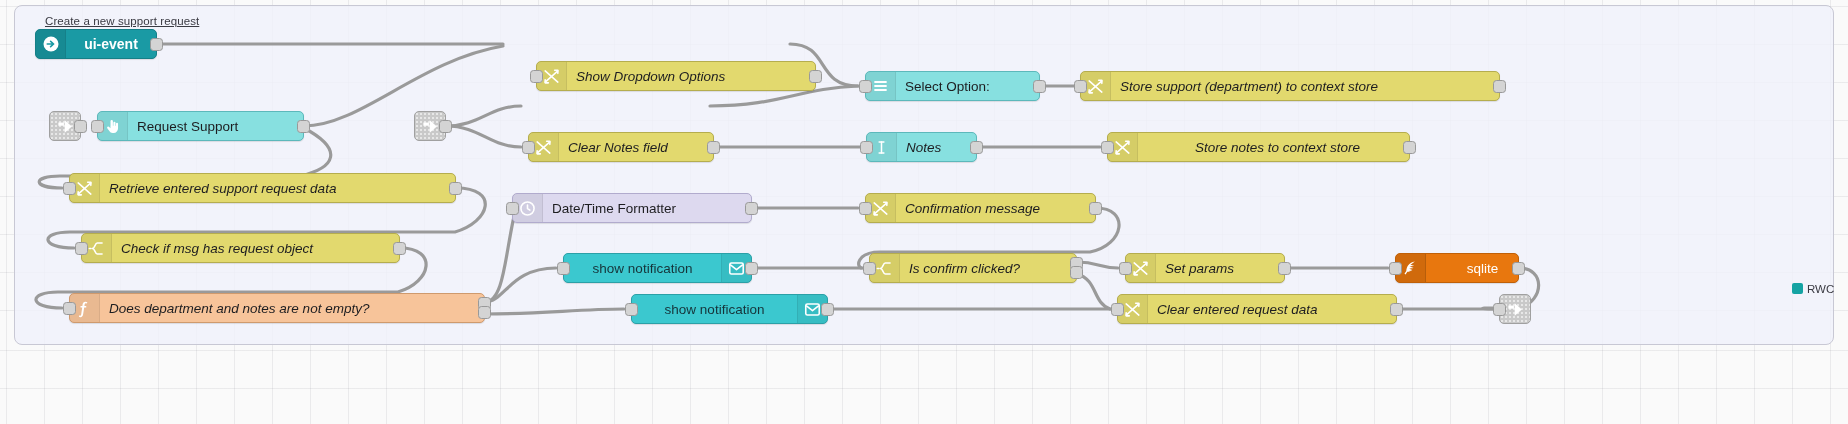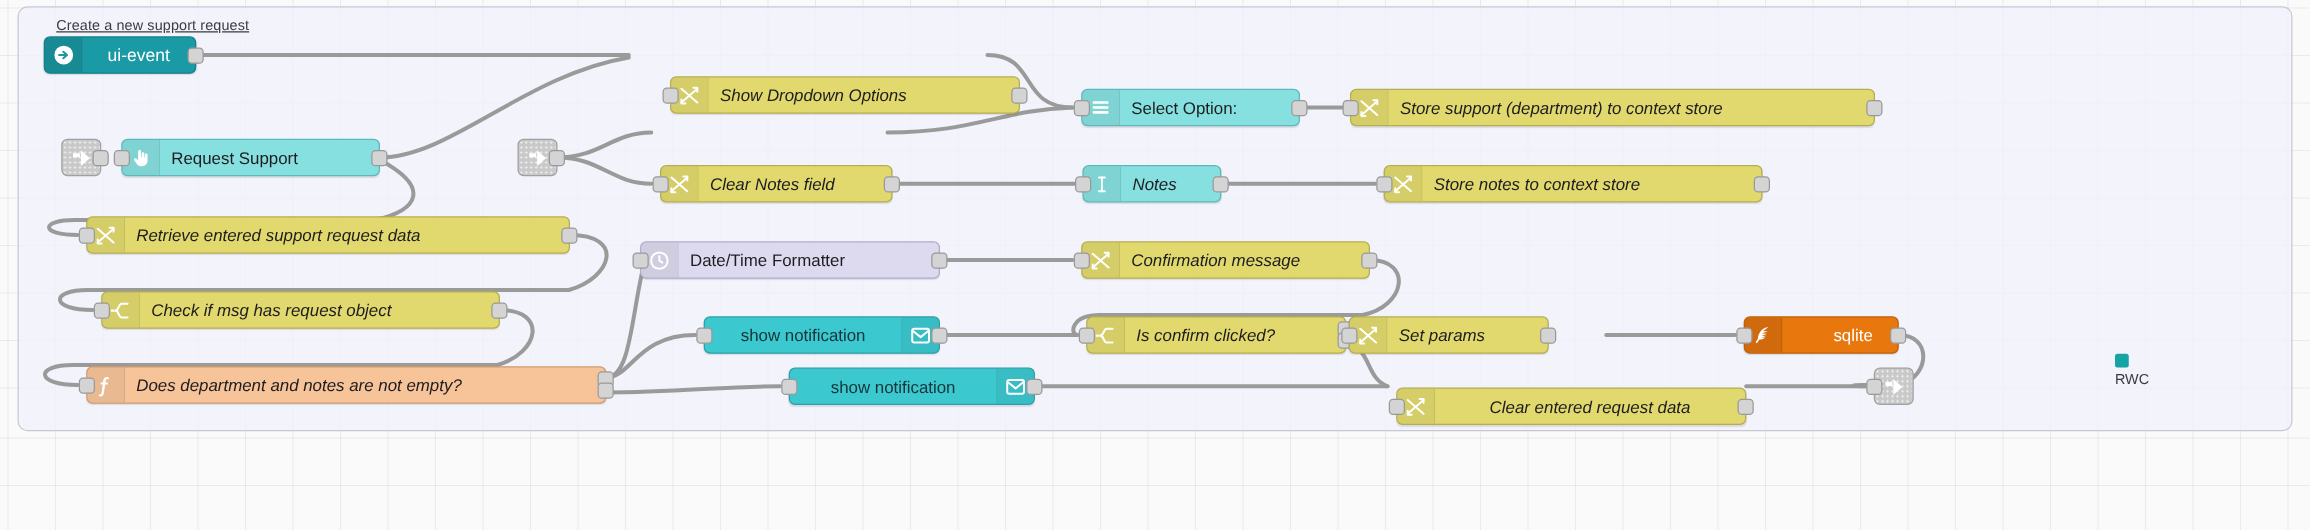--- a/index.html
+++ b/index.html
@@ -124,22 +124,22 @@
     background-size: 4px 4px;
   }
   
   .linknode.out-only { }
 
   svg.gi { display:block; }
 
   
   #sqlite-status {
     position: absolute;
-    left: 1692px; top: 283px;
-    display: flex; align-items: flex-start; gap: 4px; flex-direction: column;
+    left: 1792px; top: 283px;
+    display: flex; align-items: flex-start; gap: 4px;
   }
   #sqlite-status .dot {
     width: 11px; height: 11px;
     background: #15a3a3;
     border-radius: 2px;
     display: inline-block;
   }
   #sqlite-status .txt {
     font-size: 11.5px;
     color: #3a3a42;
@@ -211,21 +211,21 @@
 
     <path d="M828,309 C 900,309 980,309 1060,309 C 1090,309 1095,309 1110,309"></path>
 
     <path d="M1285,268 C 1320,268 1350,268 1388,268"></path>
 
     <path d="M1519,268 C 1545,268 1545,300 1520,308 L 1490,308 C 1480,308 1480,309 1493,309"></path>
 
     <path d="M1397,309 C 1440,309 1460,309 1493,309"></path>
   </svg>
 
-  <div class="node n-uievent" style="left:35px; top:29px; width:122px;">
+  <div class="node n-uievent" style="left:35px; top:29px; width:122px;font-weight:bold;">
     <div class="icon-box">
       <svg class="gi" width="18" height="18" viewBox="0 0 24 24">
         <circle cx="12" cy="12" r="10" fill="#ffffff"></circle>
         <path d="M7 12h8M11.5 8.5L15.5 12l-4 3.5" fill="none" stroke="#1a9aa4" stroke-width="2.2" stroke-linecap="round" stroke-linejoin="round"></path>
       </svg>
     </div>
     <div class="lbl center">ui-event</div>
     <div class="port out"></div>
   </div>
 
@@ -318,21 +318,21 @@
           <path d="M20 5 L4 19"></path>
         <path d="M16 4 h4 v4"></path>
           <path d="M8 20 H4 v-4"></path>
       </svg>
     </div>
     <div class="lbl italic">Store support (department) to context store</div>
     <div class="port in"></div>
     <div class="port out"></div>
   </div>
 
-  <div class="node n-change" style="left:1107px; top:132px; width:303px;">
+  <div class="node n-change" style="left:1107px; top:132px; width:303px;gap:48px;">
     <div class="icon-box">
       <svg class="gi" width="19" height="19" viewBox="0 0 24 24" stroke="#ffffff" stroke-width="2" fill="none" stroke-linecap="round" stroke-linejoin="round">
         <path d="M4 5 L20 19"></path>
           <path d="M20 5 L4 19"></path>
         <path d="M16 4 h4 v4"></path>
           <path d="M8 20 H4 v-4"></path>
       </svg>
     </div>
     <div class="lbl italic">Store notes to context store</div>
     <div class="port in"></div>
@@ -435,21 +435,21 @@
         <path d="M19 19 L13 19 C 10 19 10 12 7 12"></path>
         <path d="M5 12 H3"></path>
       </svg>
     </div>
     <div class="lbl italic">Is confirm clicked?</div>
     <div class="port in"></div>
     <div class="port out p0"></div>
     <div class="port out p1"></div>
   </div>
 
-  <div class="node n-change" style="left:1079px; top:253px; width:160px;">
+  <div class="node n-change" style="left:1125px; top:253px; width:160px;">
     <div class="icon-box">
       <svg class="gi" width="19" height="19" viewBox="0 0 24 24" stroke="#ffffff" stroke-width="2" fill="none" stroke-linecap="round" stroke-linejoin="round">
         <path d="M4 5 L20 19"></path>
           <path d="M20 5 L4 19"></path>
         <path d="M16 4 h4 v4"></path>
           <path d="M8 20 H4 v-4"></path>
       </svg>
     </div>
     <div class="lbl italic">Set params</div>
     <div class="port in"></div>
@@ -465,21 +465,21 @@
     <div class="lbl center">sqlite</div>
     <div class="port in"></div>
     <div class="port out"></div>
   </div>
 
   <div id="sqlite-status">
     <span class="dot"></span>
     <span class="txt">RWC</span>
   </div>
 
-  <div class="node n-change" style="left:1117px; top:310px; width:280px;text-align:center;">
+  <div class="node n-change" style="left:1117px; top:294px; width:280px;">
     <div class="icon-box">
       <svg class="gi" width="19" height="19" viewBox="0 0 24 24" stroke="#ffffff" stroke-width="2" fill="none" stroke-linecap="round" stroke-linejoin="round">
         <path d="M4 5 L20 19"></path>
           <path d="M20 5 L4 19"></path>
         <path d="M16 4 h4 v4"></path>
           <path d="M8 20 H4 v-4"></path>
       </svg>
     </div>
     <div class="lbl italic">Clear entered request data</div>
     <div class="port in"></div>

